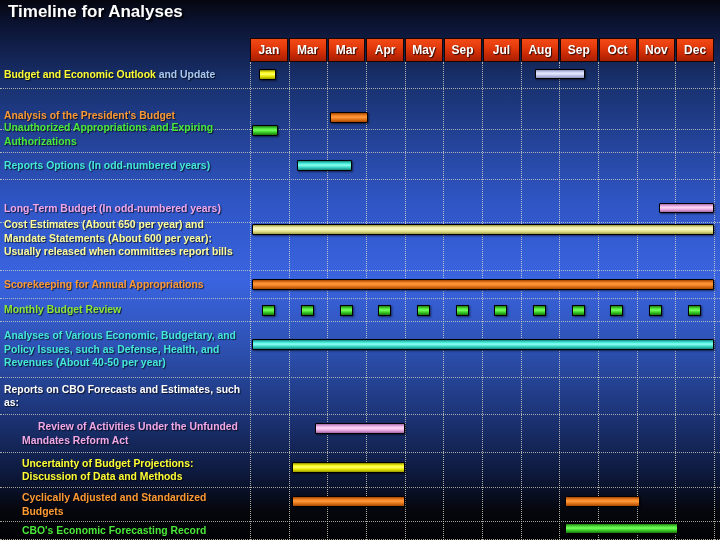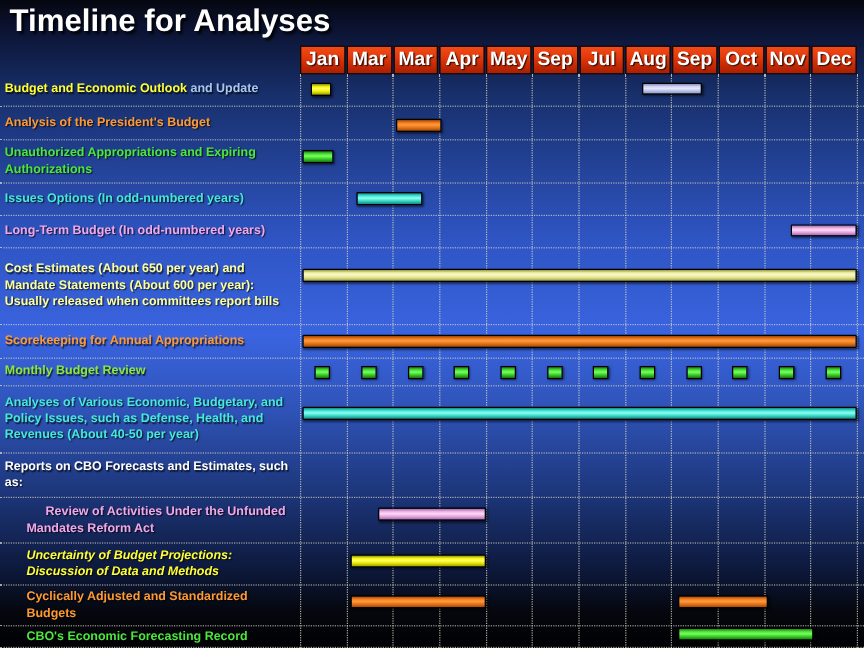--- a/index.html
+++ b/index.html
@@ -28,21 +28,21 @@
         #05070d 510px,
         #010104 540px);
     overflow: hidden;
   }
 
   
   #title {
     position: absolute;
     left: 8px;
     top: 2px;
-    font-size: 26px;
+    font-size: 17px;
     font-weight: bold;
     color: #ffffff;
     letter-spacing: 0px;
     text-shadow: 2px 2px 2px rgba(0,0,0,0.85);
     white-space: nowrap;
     text-align: center;
   }
 
   
   #month-header {
@@ -56,21 +56,21 @@
   .month-cell {
     flex: 1 1 0;
     height: 24px;
     margin-right: 1px;
     background: linear-gradient(to bottom, #f24a16 0%, #e33a0c 38%, #cf2d06 62%, #a81f02 100%);
     border: 1px solid #1a0600;
     display: flex;
     align-items: center;
     justify-content: center;
     color: #ffffff;
-    font-size: 16px;
+    font-size: 12px;
     font-weight: bold;
     text-shadow: 1px 1px 1px rgba(0,0,0,0.8);
   }
   .month-cell:last-child { margin-right: 0; }
 
   
   #grid {
     position: absolute;
     left: 250px;
     top: 62px;
@@ -180,45 +180,45 @@
   <div id="rows">
       <div class="row" style="top: 62px; height: 27px;">
         <div class="row-label">
           <div><span style="color: rgb(255, 255, 51);">Budget and Economic Outlook</span><span style="color: rgb(168, 200, 240);"> and Update</span></div>
         </div>
         <div class="row-track">
           <div class="bar yellow" style="left: 9px; width: 17px; top: 7px; height: 11px;"></div>
           <div class="bar lavender" style="left: 285px; width: 50px; top: 7px; height: 10px;"></div>
         </div>
       </div>
-      <div class="row" style="top: 89px; height: 28px; padding-left: 44px;">
+      <div class="row" style="top: 102px; height: 28px; padding-left: 44px;">
         <div class="row-label">
           <div><span style="color: rgb(255, 154, 51);">Analysis of the President's Budget</span></div>
         </div>
         <div class="row-track">
           <div class="bar orange" style="left: 80px; width: 38px; top: 10px; height: 11px;"></div>
         </div>
       </div>
       <div class="row" style="top: 117px; height: 36px;">
         <div class="row-label">
           <div><span style="color: rgb(74, 232, 58);">Unauthorized Appropriations and Expiring Authorizations</span></div>
         </div>
         <div class="row-track">
           <div class="bar green" style="left: 2px; width: 26px; top: 8px; height: 11px;"></div>
         </div>
       </div>
       <div class="row" style="top: 153px; height: 27px;">
         <div class="row-label">
-          <div><span style="color: rgb(69, 233, 216);">Issues Options (In odd-numbered years)</span></div>
+          <div><span style="color: rgb(69, 233, 216);">Reports Options (In odd-numbered years)</span></div>
         </div>
         <div class="row-track">
           <div class="bar cyan" style="left: 47px; width: 55px; top: 7px; height: 11px;"></div>
         </div>
       </div>
-      <div class="row" style="top: 180px; height: 27px;">
+      <div class="row" style="top: 196px; height: 27px;">
         <div class="row-label">
           <div><span style="color: rgb(242, 168, 232);">Long-Term Budget (In odd-numbered years)</span></div>
         </div>
         <div class="row-track">
           <div class="bar pink" style="left: 409px; width: 55px; top: 7px; height: 10px;"></div>
         </div>
       </div>
       <div class="row" style="top: 207px; height: 64px;">
         <div class="row-label">
           <div><span style="color: rgb(255, 255, 153);">Cost Estimates (About 650 per year) and Mandate Statements (About 600 per year): Usually released when committees report bills</span></div>
@@ -269,21 +269,21 @@
         <div class="row-track"></div>
       </div>
       <div class="row" style="top: 415px; height: 38px;">
         <div class="row-label indent">
           <div><span style="color: rgb(242, 168, 232); margin-left: 16px;">Review of Activities Under the Unfunded Mandates Reform Act</span></div>
         </div>
         <div class="row-track">
           <div class="bar pink" style="left: 65px; width: 90px; top: 8px; height: 11px;"></div>
         </div>
       </div>
-      <div class="row" style="top: 453px; height: 35px; font-style: italic;">
+      <div class="row" style="top: 453px; height: 35px;">
         <div class="row-label indent">
           <div><span style="color: rgb(255, 255, 51);">Uncertainty of Budget Projections: Discussion of Data and Methods</span></div>
         </div>
         <div class="row-track">
           <div class="bar yellow" style="left: 42px; width: 113px; top: 9px; height: 11px;"></div>
         </div>
       </div>
       <div class="row" style="top: 488px; height: 34px;">
         <div class="row-label indent">
           <div><span style="color: rgb(255, 154, 51);">Cyclically Adjusted and Standardized Budgets</span></div>

